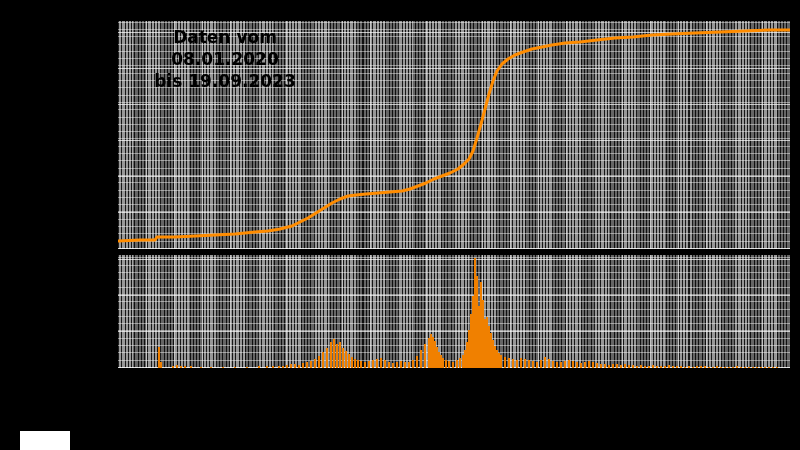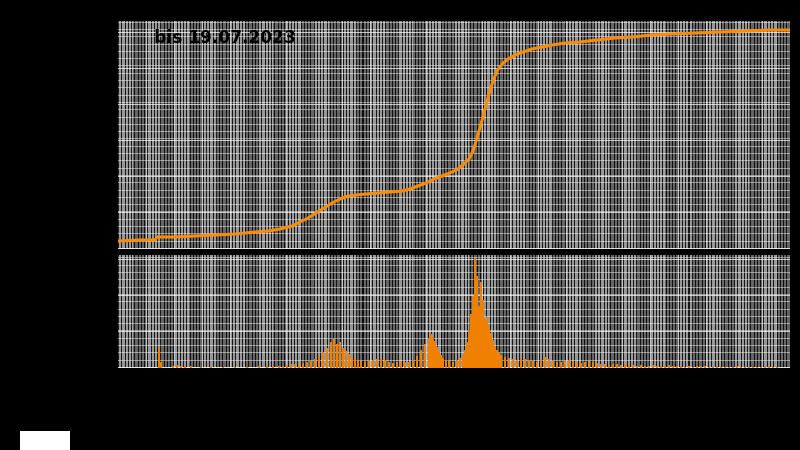--- a/index.html
+++ b/index.html
@@ -25,21 +25,22 @@
 </head>
 <body>
 
 <div id="screen">
 
   <div id="plot-top" class="plot">
     <svg id="line-svg" viewBox="0 0 672 228" preserveAspectRatio="none">
         <polyline points="0,220 22,219 37,219 39,216 57,216 77,215 97,214 117,213 137,211 150,210 162,208 174,205 182,201 190,197 198,192 206,187 214,182 222,178 230,175 238,174 248,173 260,172 272,171 284,170 292,168 300,165 308,162 316,158 324,155 332,152 340,148 346,143 351,138 355,130 359,117 363,103 367,88 371,73 375,60 379,50 384,43 390,38 397,34 405,31 414,28 424,26 434,24 447,22 462,21 479,19 497,17 515,16 534,14 554,13 577,12 602,11 627,10 652,9 672,9" fill="none" stroke="#ff8c00" stroke-width="3" stroke-linejoin="round" stroke-linecap="round"></polyline>
       </svg>
     <div id="annotation">
-      <div>bis 19.07.2023</div>
+      <div>Daten vom 08.01.2020</div>
+      <div>bis 19.09.2023</div>
     </div>
   </div>
 
   <div id="plot-bottom" class="plot">
     <div id="bars">
         <div class="bar" style="left: 40px; height: 21px; background: rgb(240, 128, 0);"></div>
         <div class="bar" style="left: 42px; height: 6px; background: rgb(240, 128, 0);"></div>
         <div class="bar" style="left: 54px; height: 2px; background: rgb(240, 128, 0);"></div>
         <div class="bar" style="left: 58px; height: 3px; background: rgb(240, 128, 0);"></div>
         <div class="bar" style="left: 62px; height: 2px; background: rgb(240, 128, 0);"></div>

